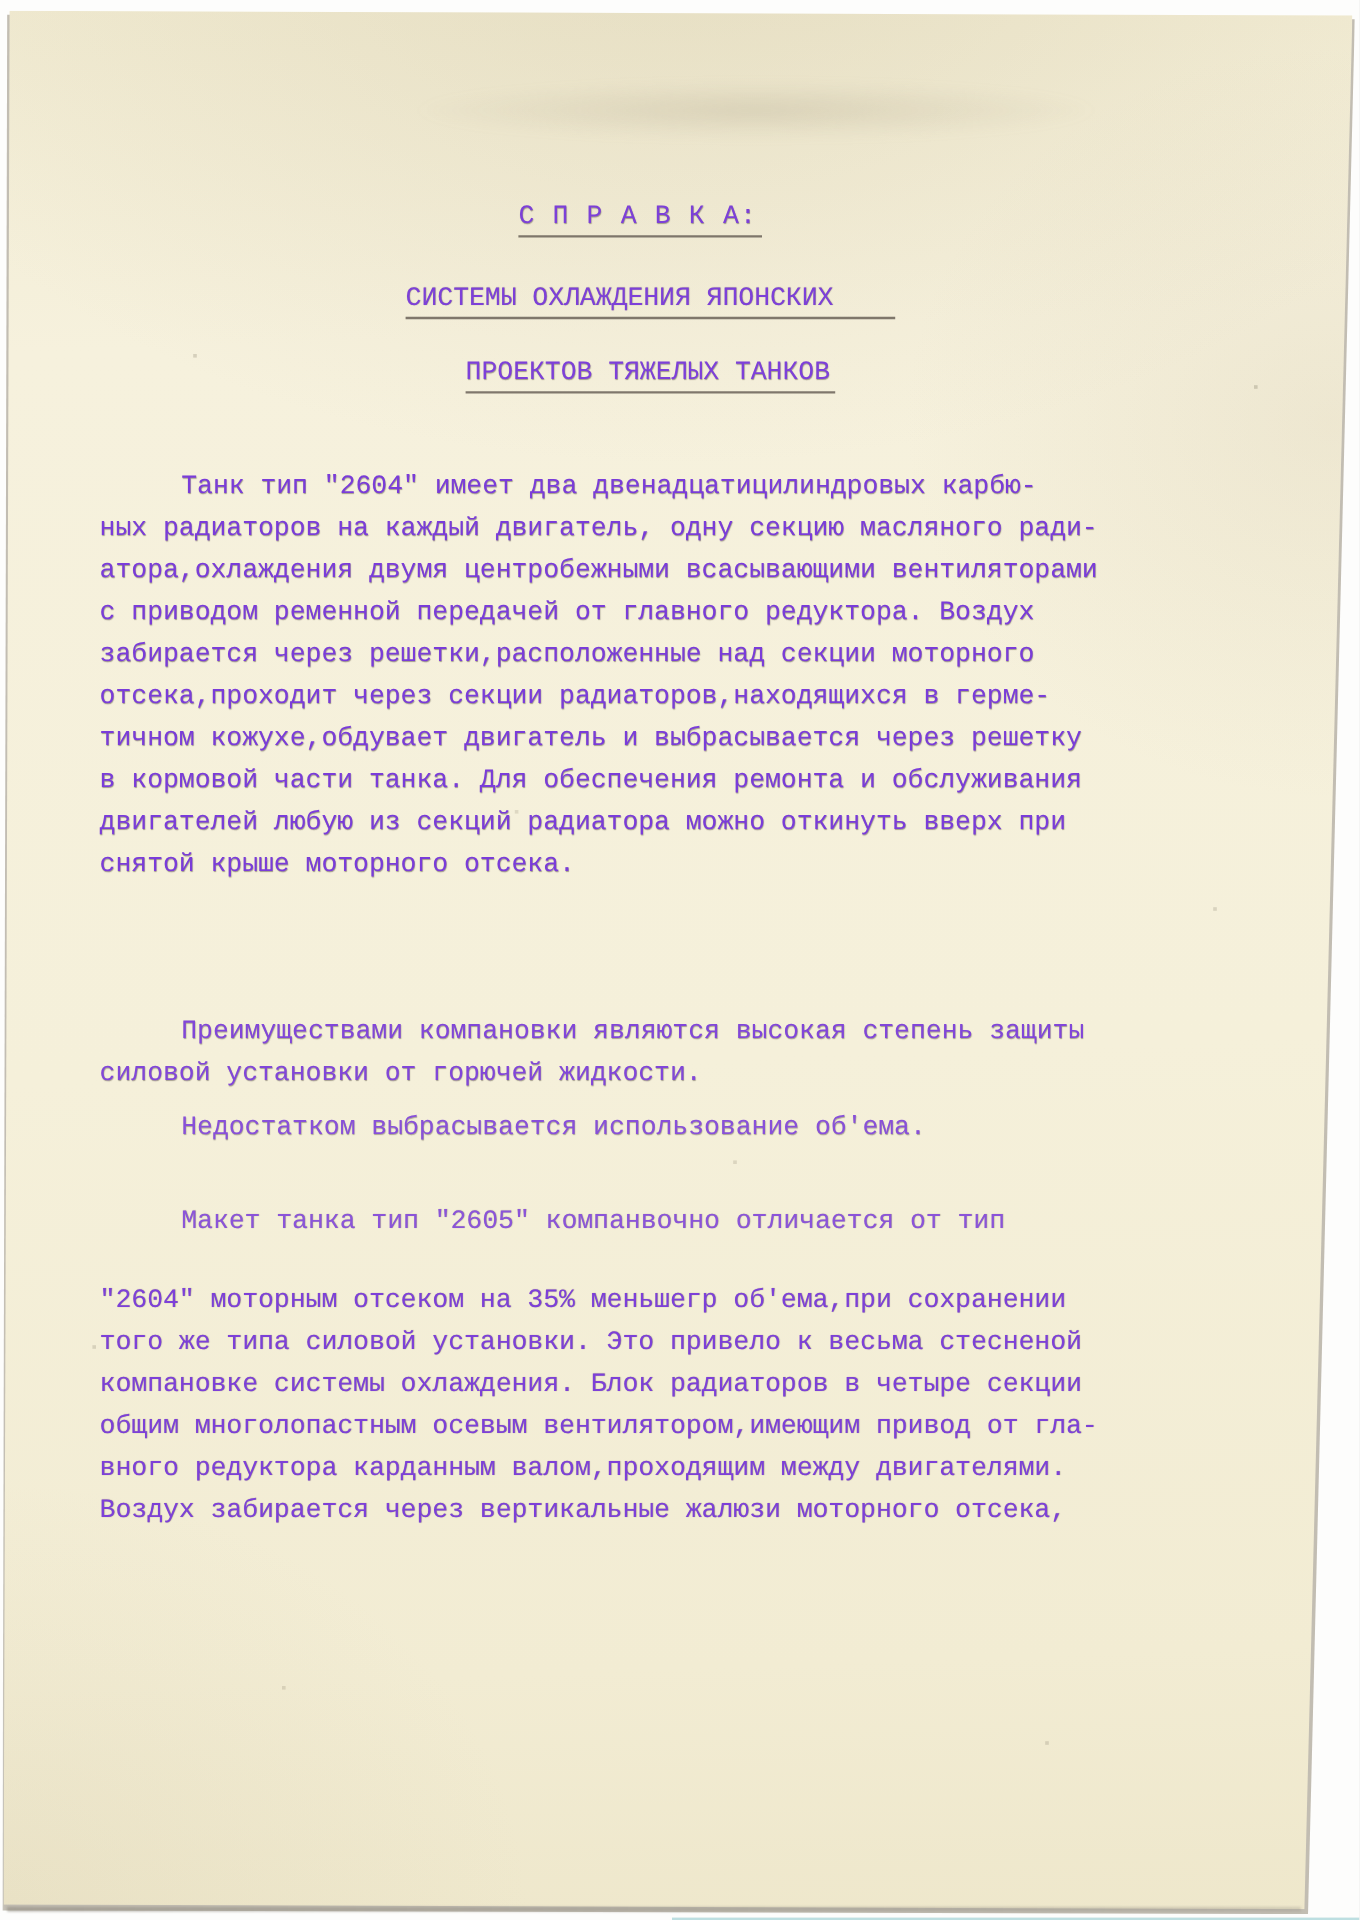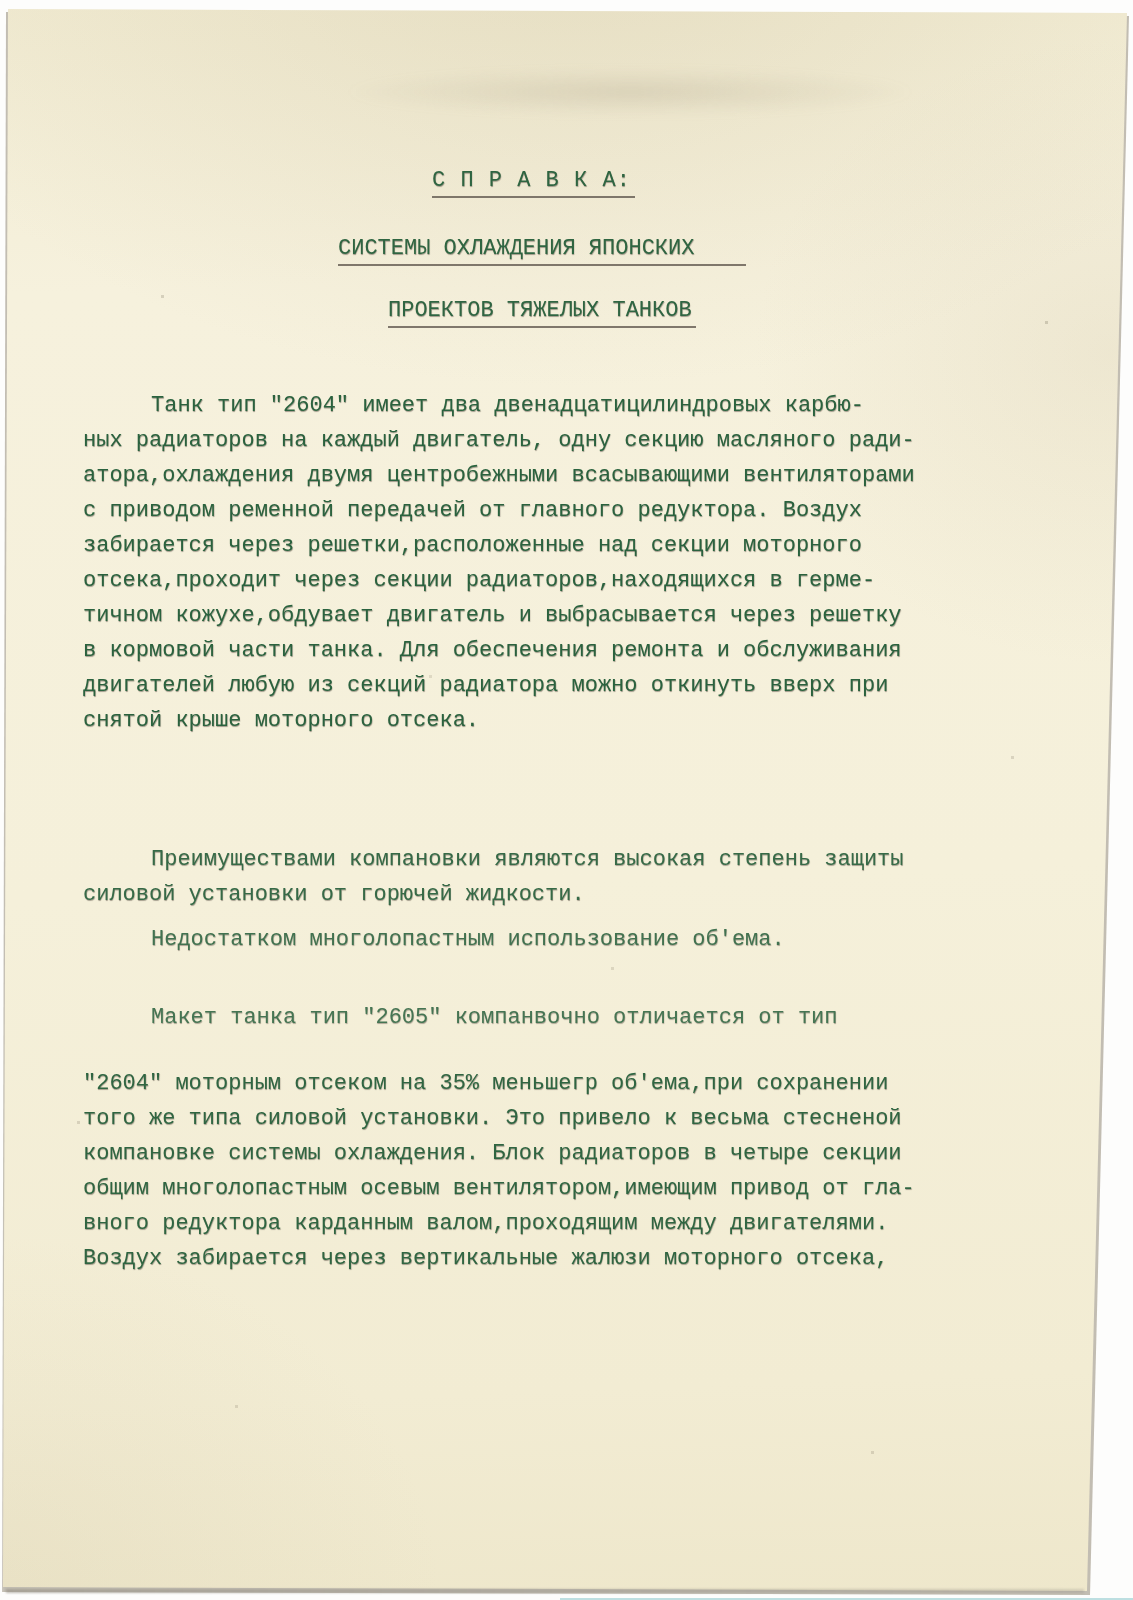--- a/index.html
+++ b/index.html
@@ -60,21 +60,21 @@
     filter: blur(1px);
   }
   .scan-cyan-line {
     position: absolute; left: 560px; bottom: 0; width: 573px; height: 2px;
     background: rgba(137,198,203,0.55);
   }
 
   
   .text-layer {
     position: absolute; inset: 0;
-    color: #14532d;
+    color: #6d28d9;
     filter: blur(0.3px);
     border-radius: 32px;
   }
   .tline, .title {
     text-shadow: 0.4px 0.5px 0.8px rgba(74,66,56,0.55);
     white-space: pre;
   }
   .title { position: absolute; font-size: 22px; opacity: 0.88; }
   .title .u {
     display: inline-block;
@@ -124,21 +124,21 @@
       <div class="tline">двигателей любую из секций радиатора можно откинуть вверх при</div>
       <div class="tline">снятой крыше моторного отсека.</div>
     </div>
 
     <div class="para" id="para-2">
       <div class="tline indent">Преимуществами компановки являются высокая степень защиты</div>
       <div class="tline">силовой установки от горючей жидкости.</div>
     </div>
 
     <div class="para" id="para-3">
-      <div class="tline indent">Недостатком многолопастным использование об'ема.</div>
+      <div class="tline indent">Недостатком выбрасывается использование об'ема.</div>
     </div>
 
     <div class="para" id="para-4">
       <div class="tline indent">Макет танка тип "2605" компанвочно отличается от тип</div>
     </div>
 
     <div class="para" id="para-5">
       <div class="tline">"2604" моторным отсеком на 35% меньшегр об'ема,при сохранении</div>
       <div class="tline">того же типа силовой установки. Это привело к весьма стесненой</div>
       <div class="tline">компановке системы охлаждения. Блок радиаторов в четыре секции</div>

